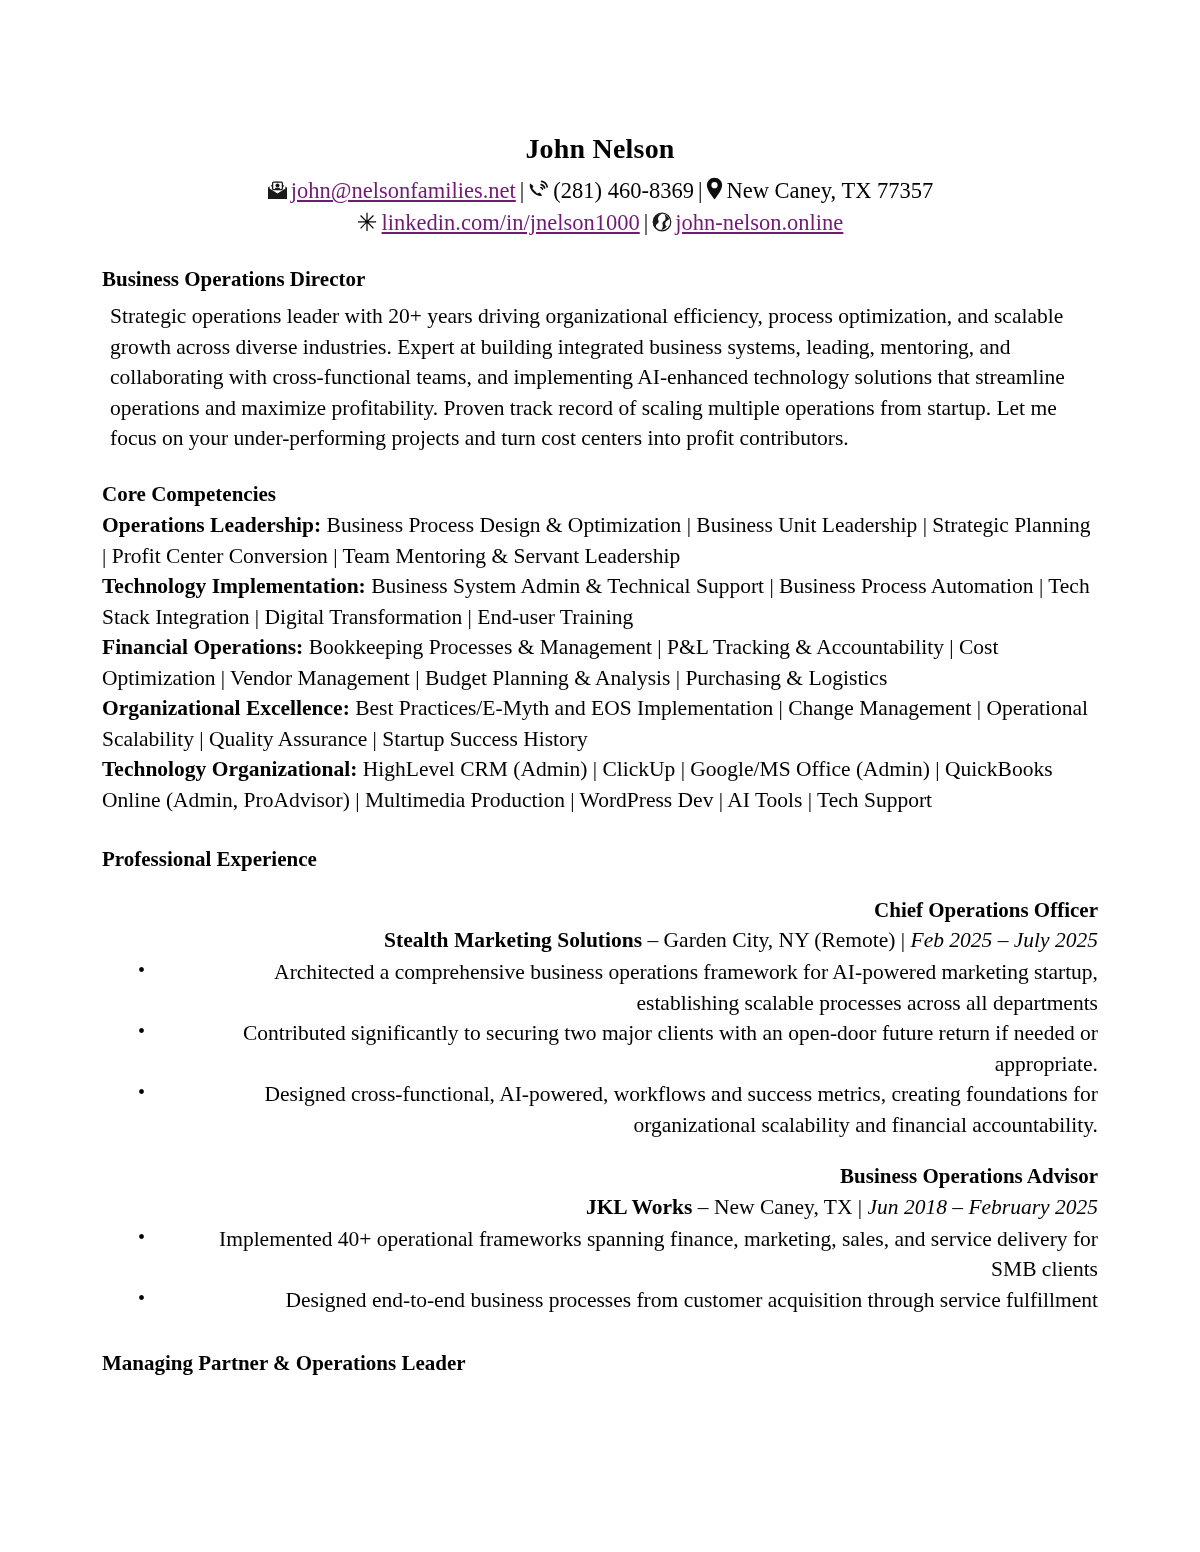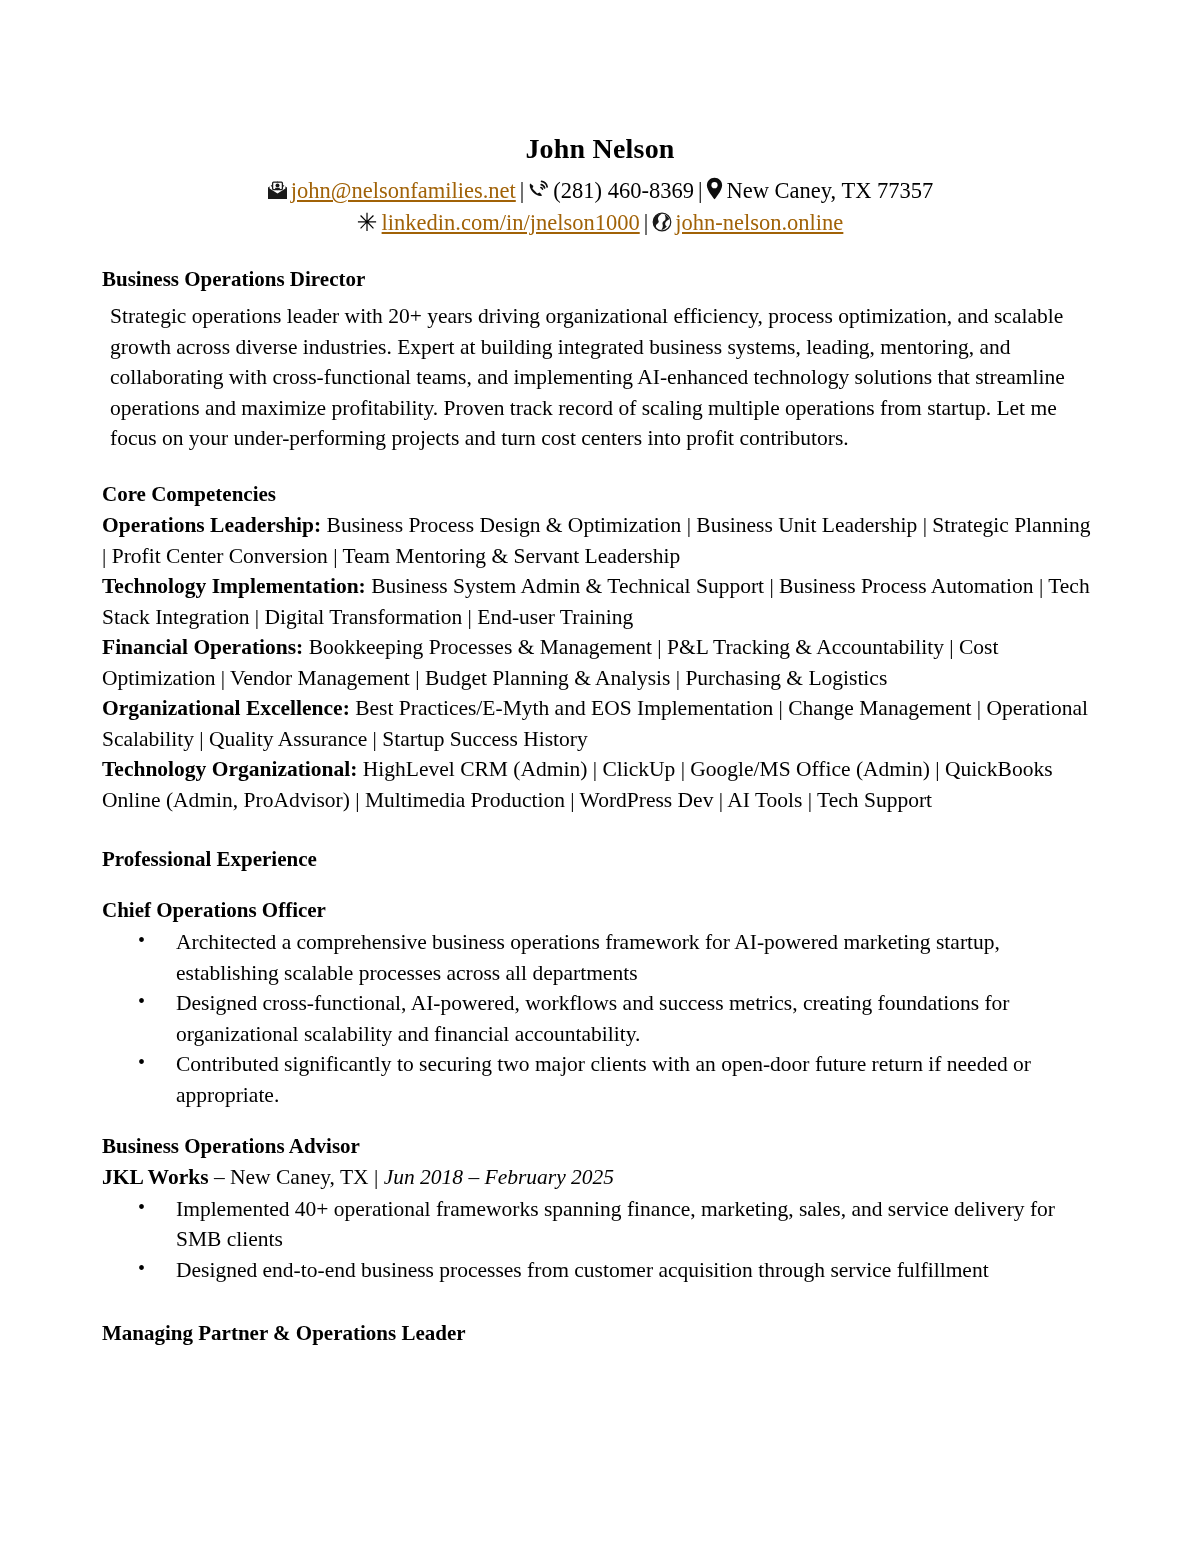--- a/index.html
+++ b/index.html
@@ -36,21 +36,21 @@
     text-align: center;
     font-size: 22.5px;
     line-height: 1.42;
     white-space: nowrap;
   }
   .contact-line .sep {
     padding: 0 4px;
     color: #000;
   }
   .clink {
-    color: #a16207;
+    color: #701a75;
     text-decoration: underline;
     text-underline-offset: 2px;
   }
   .icon {
     display: inline-block;
     vertical-align: -2px;
     margin-right: 3px;
   }
   .icon svg { display: block; }
   .star-icon {
@@ -81,21 +81,21 @@
   .comp-line {
     font-size: 21.5px;
     line-height: 1.42;
     margin: 0;
   }
   .comp-line b { font-weight: bold; }
 
   .exp-head {
     margin-top: 30px;
   }
-  .job { margin-top: 22px; }
+  .job { margin-top: 22px; text-align: right; }
   .job-title {
     font-size: 21px;
     font-weight: bold;
     line-height: 1.4;
     margin: 0;
   }
   .job-meta {
     font-size: 21.5px;
     line-height: 1.4;
     margin: 0;
@@ -180,24 +180,25 @@
     <p class="comp-line"><b>Financial Operations:</b><span> Bookkeeping Processes &amp; Management | P&amp;L Tracking &amp; Accountability | Cost Optimization | Vendor Management | Budget Planning &amp; Analysis | Purchasing &amp; Logistics</span></p>
     <p class="comp-line"><b>Organizational Excellence:</b><span> Best Practices/E-Myth and EOS Implementation | Change Management | Operational Scalability | Quality Assurance | Startup Success History</span></p>
     <p class="comp-line"><b>Technology Organizational:</b><span> HighLevel CRM (Admin) | ClickUp | Google/MS Office (Admin) | QuickBooks Online (Admin, ProAdvisor) | Multimedia Production | WordPress Dev | AI Tools | Tech Support</span></p>
   </div>
 
   <div class="section exp-head">
     <div class="h-title">Professional Experience</div>
 
     <div class="job">
       <p class="job-title">Chief Operations Officer</p>
+      <p class="job-meta"><span class="company">Stealth Marketing Solutions</span><span> – Garden City, NY (Remote) | </span><span class="dates">Feb 2025 – July 2025</span></p>
       <ul class="bullets">
         <li>Architected a comprehensive business operations framework for AI-powered marketing startup, establishing scalable processes across all departments</li>
+        <li>Contributed significantly to securing two major clients with an open-door future return if needed or appropriate.</li>
         <li>Designed cross-functional, AI-powered, workflows and success metrics, creating foundations for organizational scalability and financial accountability.</li>
-        <li>Contributed significantly to securing two major clients with an open-door future return if needed or appropriate.</li>
       </ul>
     </div>
 
     <div class="job">
       <p class="job-title">Business Operations Advisor</p>
       <p class="job-meta"><span class="company">JKL Works</span><span> – New Caney, TX | </span><span class="dates">Jun 2018 – February 2025</span></p>
       <ul class="bullets">
         <li>Implemented 40+ operational frameworks spanning finance, marketing, sales, and service delivery for SMB clients</li>
         <li>Designed end-to-end business processes from customer acquisition through service fulfillment</li>
       </ul>

